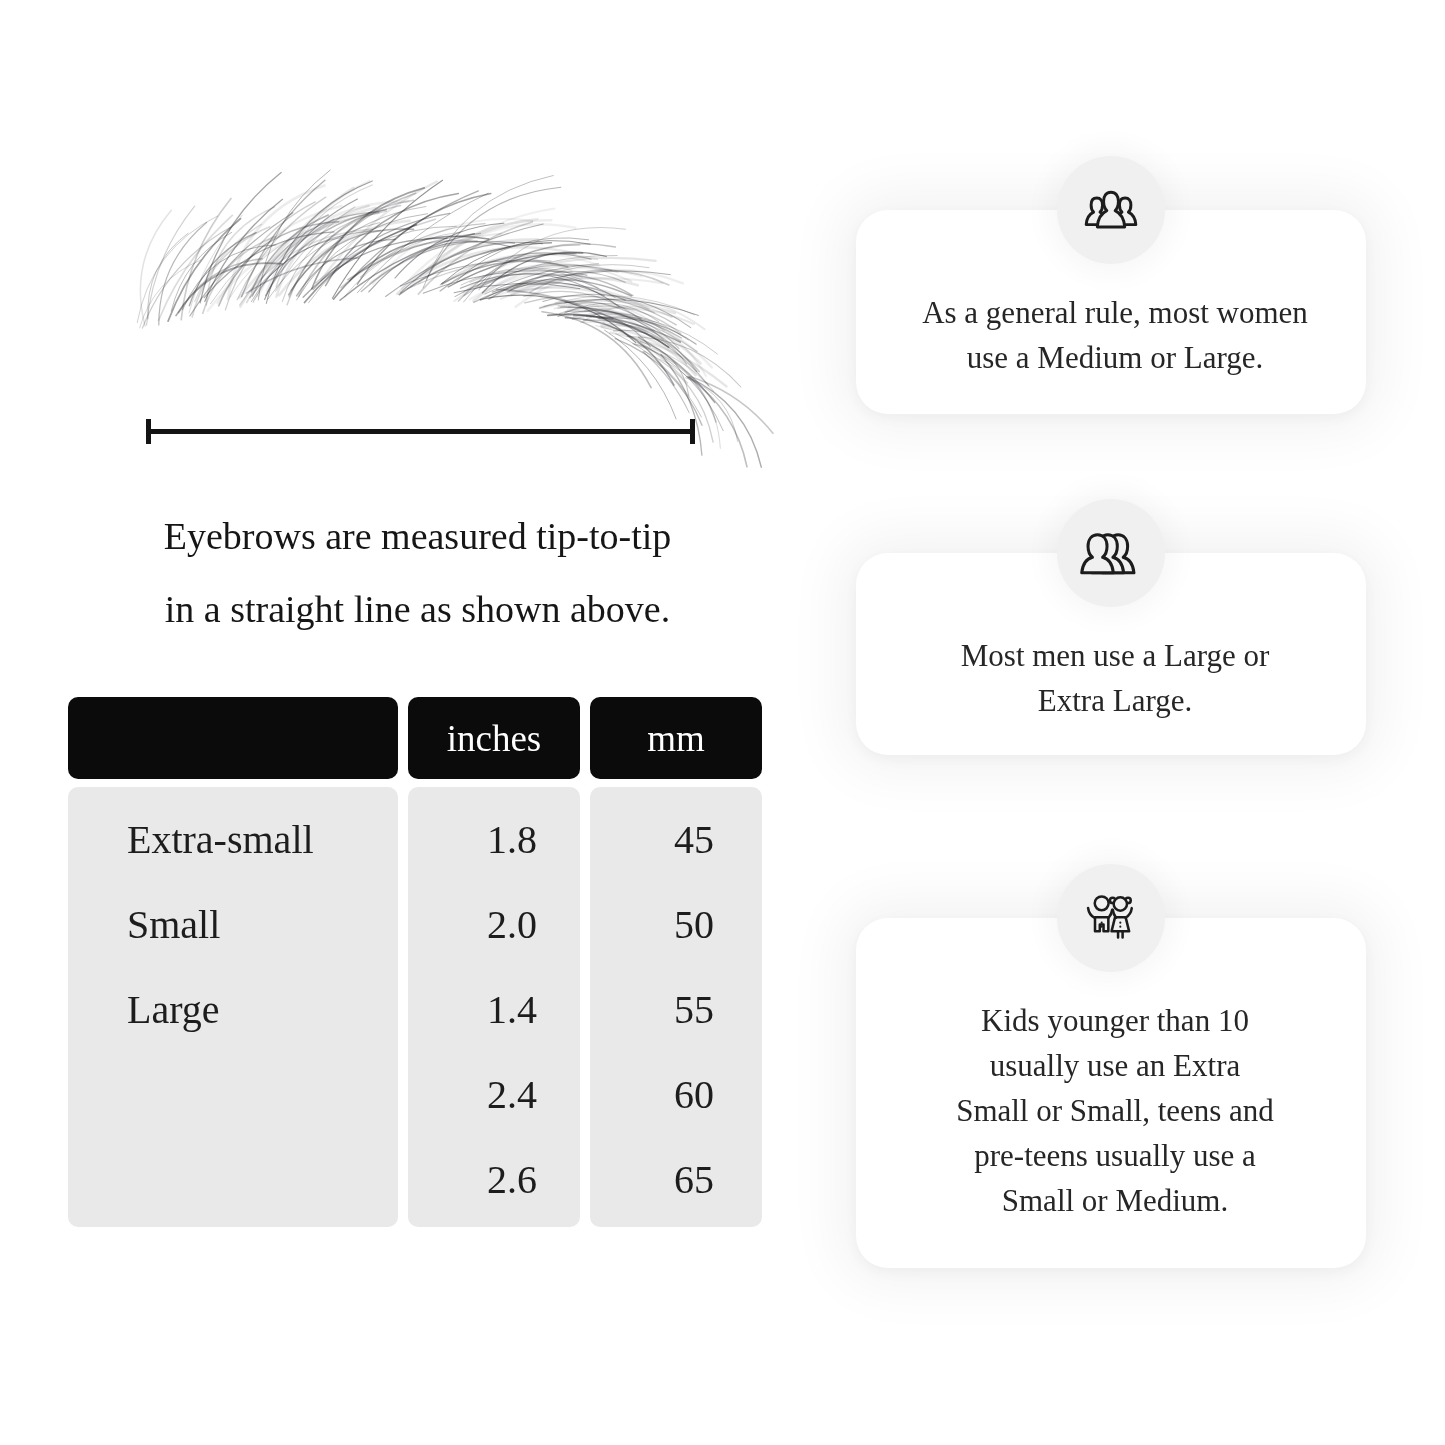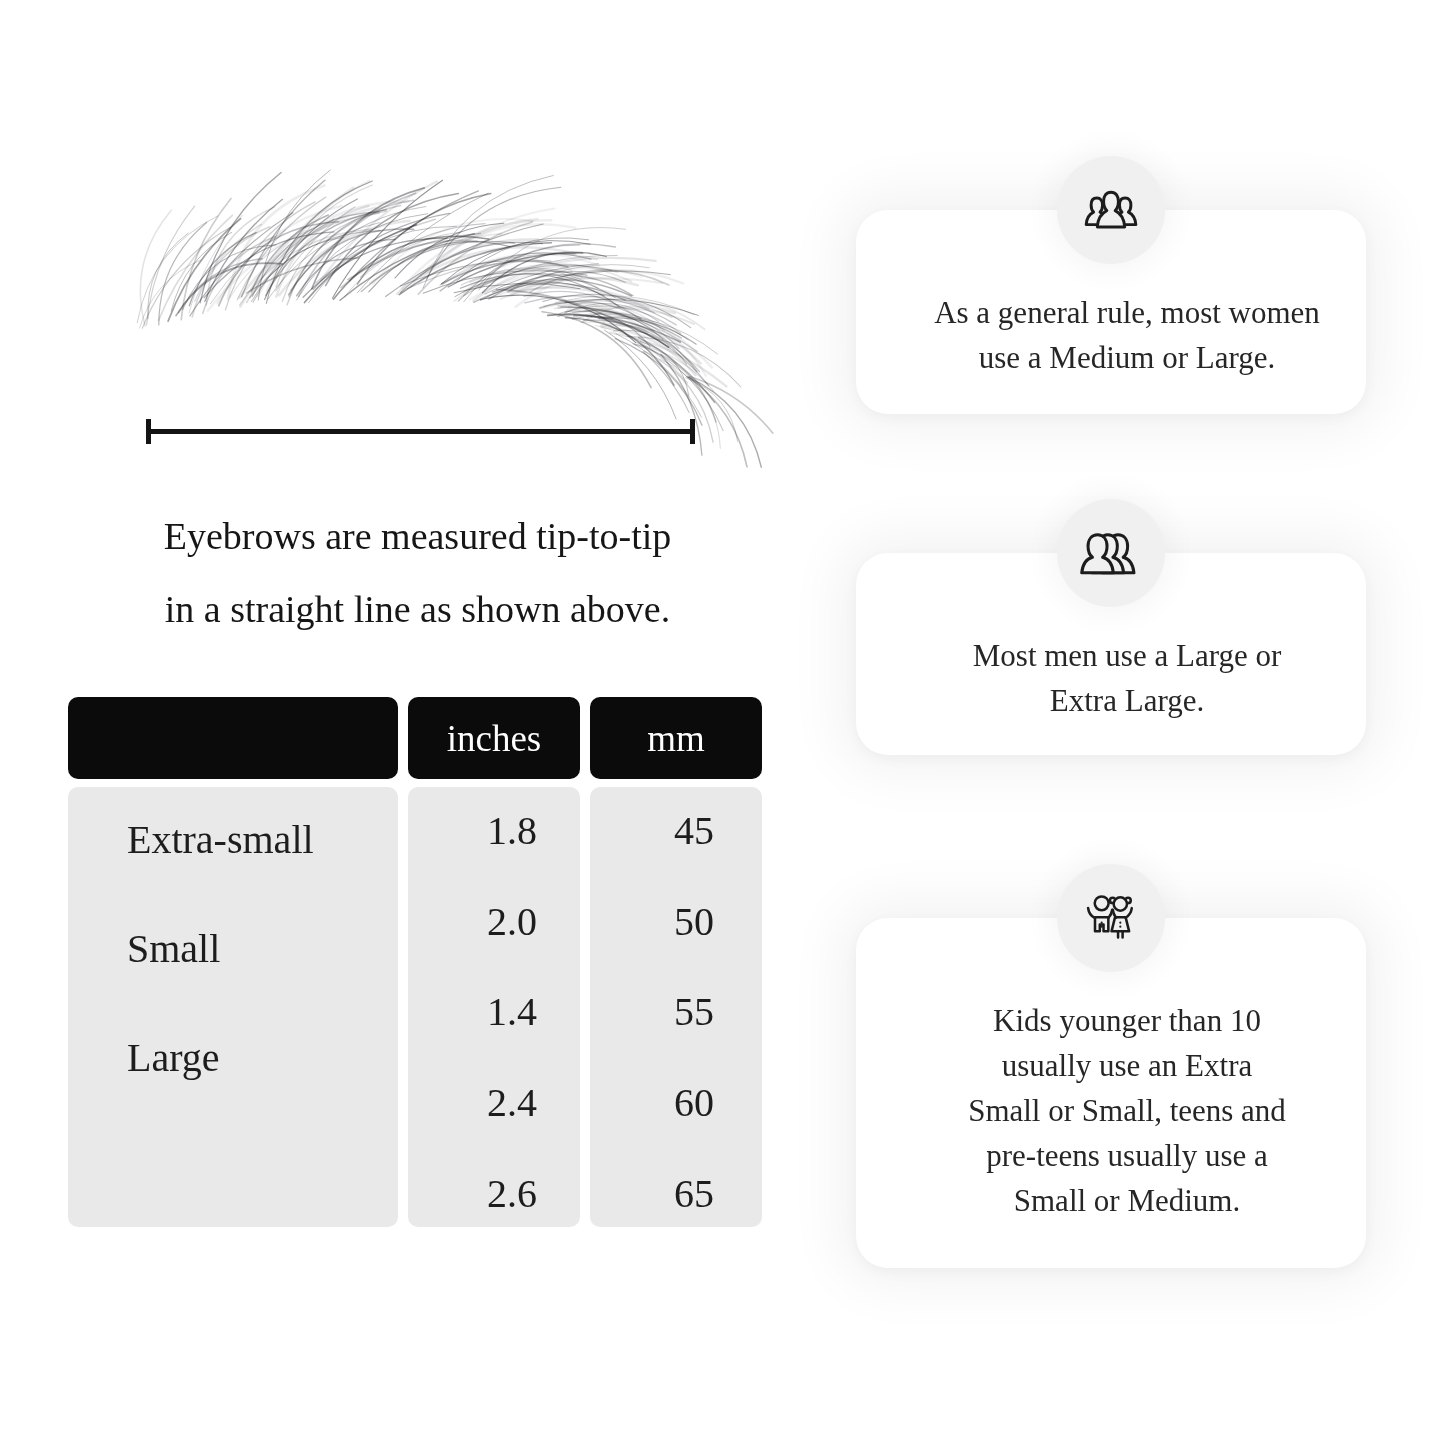--- a/index.html
+++ b/index.html
@@ -21,42 +21,42 @@
   .tcol{position:absolute;top:697px;}
   .tcol-size{left:68px;width:330px;}
   .tcol-inches{left:408px;width:172px;}
   .tcol-mm{left:590px;width:172px;}
   .th{
     height:82px;background:#0b0b0b;border-radius:10px;color:#ffffff;
     display:flex;align-items:center;justify-content:center;font-size:37px;
   }
   .tb{
     margin-top:8px;height:440px;background:#e9e9e9;border-radius:10px;
-    display:flex;flex-direction:column;padding-top:10px;box-sizing:border-box;gap:24px;
+    display:flex;flex-direction:column;padding-top:10px;box-sizing:border-box;
   }
   .cell{height:85px;display:flex;align-items:center;font-size:40px;color:#1d1d1d;}
   .cell.lbl{padding-left:59px;}
   .cell.num{justify-content:center;margin-left:36px;}
   
   .card{
     position:absolute;left:856px;width:510px;background:#ffffff;border-radius:32px;
     box-shadow:0 4px 14px rgba(0,0,0,.04), 0 0 55px 18px rgba(0,0,0,.05);
   }
   .card-1{top:210px;height:204px;}
   .card-2{top:553px;height:202px;}
   .card-3{top:918px;height:350px;}
   .badge{
     position:absolute;left:50%;top:-54px;transform:translateX(-50%);
     width:108px;height:108px;border-radius:50%;background:#f0f0f1;
     display:flex;align-items:center;justify-content:center;
     box-shadow:0 0 28px 10px rgba(0,0,0,.035);
   }
   .badge svg{display:block;}
   .card-text{
-    position:absolute;top:80px;left:16px;width:100%;margin:0;
+    position:absolute;top:80px;left:4px;width:100%;margin:0;
     font-size:31px;line-height:45px;text-align:center;white-space:pre-line;color:#262626;
   }
   .icon-stroke{fill:none;stroke:#1c1c1c;stroke-width:1.9;stroke-linecap:round;stroke-linejoin:round;}
   .icon-fill{fill:#f0f0f1;stroke:#1c1c1c;stroke-width:1.9;stroke-linecap:round;stroke-linejoin:round;}
   .icon-dot{fill:#1c1c1c;stroke:none;}
 </style>
 </head>
 <body>
 
 <div class="canvas">

